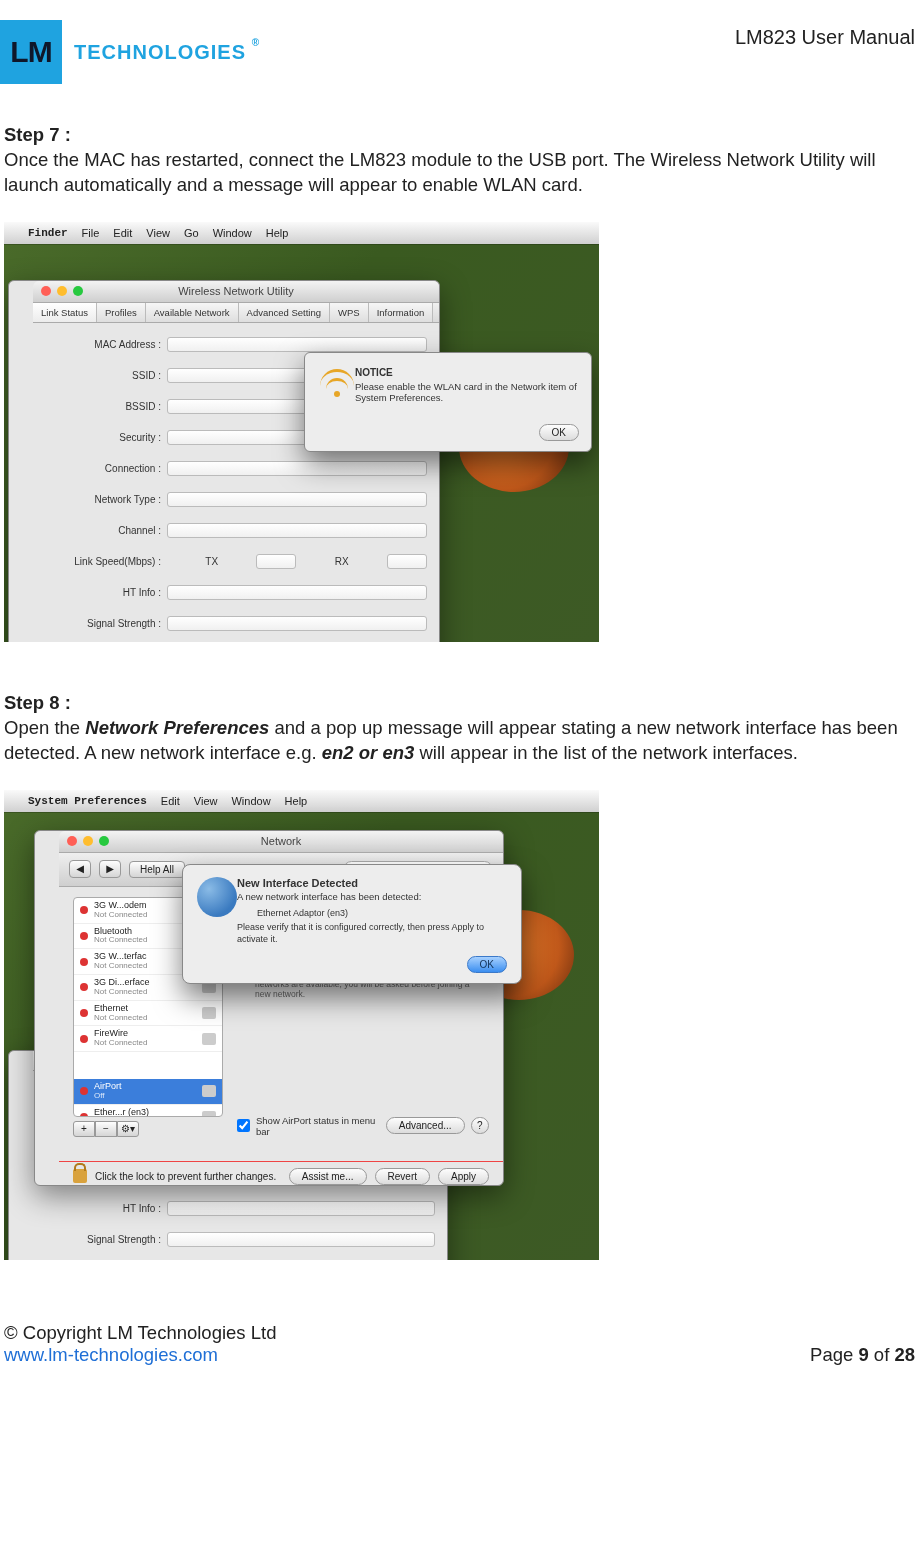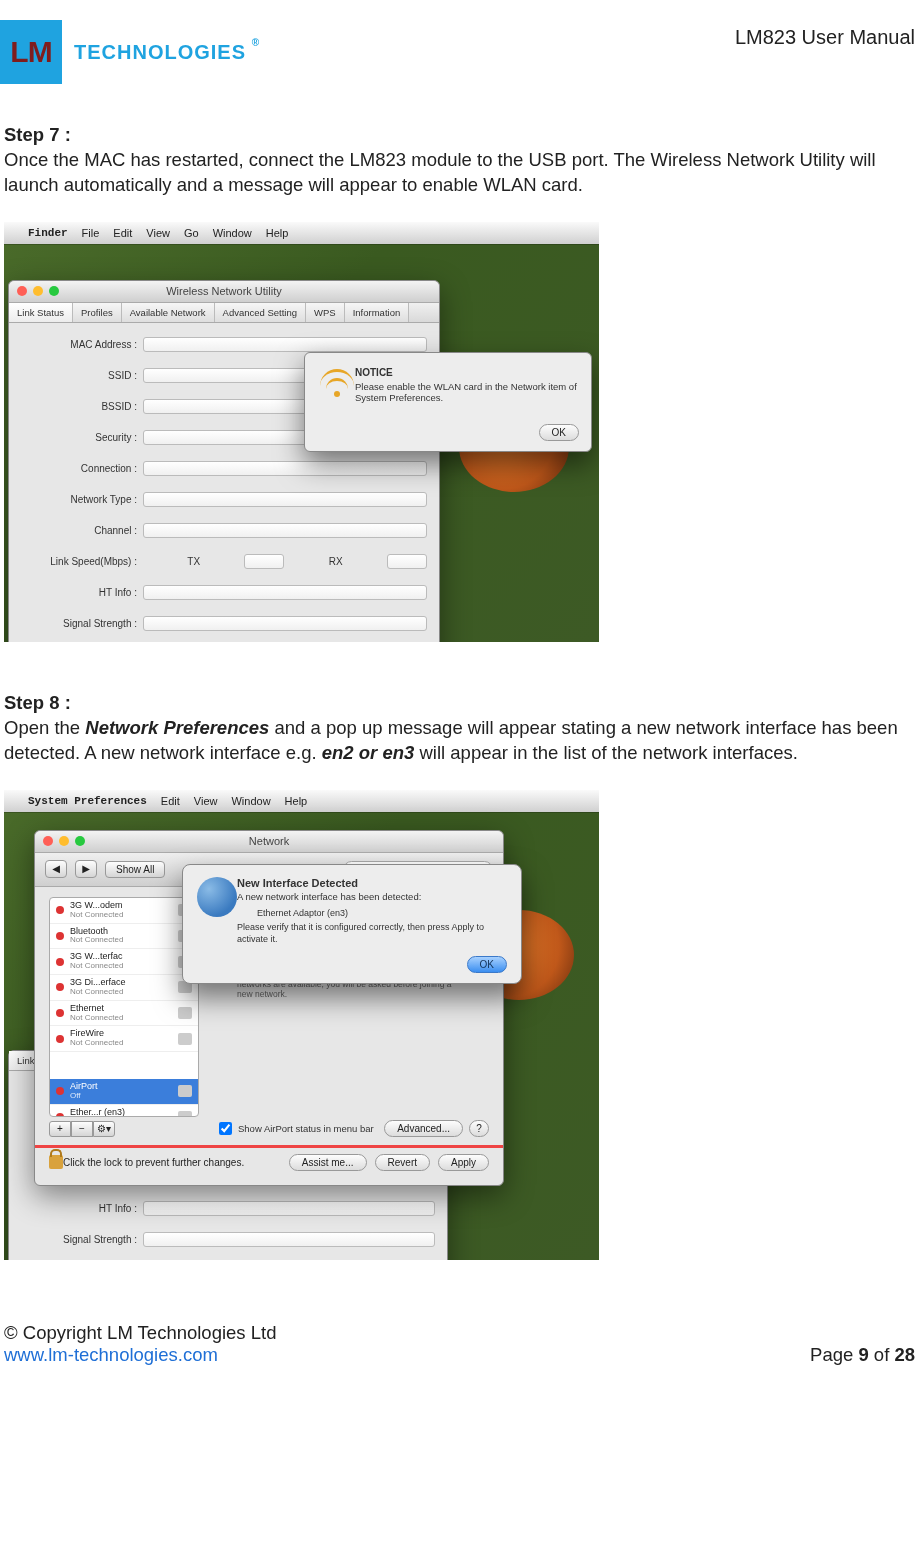--- a/index.html
+++ b/index.html
@@ -15,21 +15,21 @@
   .page-header {
     display: flex;
     justify-content: space-between;
     align-items: flex-start;
     padding: 20px 0 0 0;
   }
   .logo-block { display: flex; align-items: center; }
   .logo-sq {
     width: 62px; height: 64px; background: #1fa3e0;
     display: flex; align-items: center; justify-content: center;
-    color: #7f1d1d; font-weight: bold; font-size: 30px;
+    color: #0f172a; font-weight: bold; font-size: 30px;
     letter-spacing: -1px;
   }
   .logo-txt {
     color: #1fa3e0; font-weight: bold; font-size: 20px;
     letter-spacing: 1px; margin-left: 12px; position: relative;
   }
   .logo-reg {
     color: #1fa3e0; font-size: 10px; position: absolute; top: -4px; right: -14px;
   }
   .doc-title { font-size: 20px; color: #222; padding-right: 2px; padding-top: 6px; }
@@ -54,20 +54,21 @@
     font-size: 11px; display: flex; align-items: center; gap: 14px;
     padding: 0 10px; color: #222; box-shadow: 0 1px 0 rgba(0,0,0,.2);
   }
   .mac-menubar .apple { font-size: 12px; }
   .mac-menubar b { font-weight: bold; font-family: Liberation Mono, monospace; }
 
   .mac-window {
     position: absolute; background: #e7e7e7;
     border: 1px solid #888; border-radius: 6px;
     box-shadow: 0 10px 30px rgba(0,0,0,.45);
+    padding-left: 24px;
   }
   .mac-titlebar {
     height: 22px; background: linear-gradient(#f3f3f3,#cfcfcf);
     border-bottom: 1px solid #aaa; border-radius: 6px 6px 0 0;
     display: flex; align-items: center; position: relative;
   }
   .traffic { position: absolute; left: 8px; display: flex; gap: 6px; }
   .tl { width: 10px; height: 10px; border-radius: 50%; }
   .tl.r { background: #ff5f56; } .tl.y { background: #ffbd2e; } .tl.g { background: #27c93f; }
   .mac-title { margin: 0 auto; font-size: 11px; color: #444; }
@@ -121,21 +122,21 @@
   .w2back .form { padding: 10px 12px 8px 12px; }
 
   .w2 { left: 30px; top: 40px; width: 470px; height: 356px; }
   .w2 .toolbar {
     height: 34px; background: linear-gradient(#efefef,#cfcfcf);
     border-bottom: 1px solid #aaa; display: flex; align-items: center; padding: 0 10px; gap: 8px;
   }
   .navbtn { width: 22px; height: 18px; background: linear-gradient(#fdfdfd,#d5d5d5); border: 1px solid #999; border-radius: 4px; font-size: 10px; text-align:center; line-height:16px; }
   .showall { font-size: 10px; padding: 2px 10px; border-radius: 4px; background: linear-gradient(#fdfdfd,#d5d5d5); border:1px solid #999; }
   .search { margin-left: auto; width: 150px; height: 17px; background:#fff; border:1px solid #aaa; border-radius: 9px; }
-  .netbody { padding: 10px 14px 8px 14px; display:flex; gap: 20px; height: 258px; justify-content: center; }
+  .netbody { padding: 10px 14px 8px 14px; display:flex; gap: 14px; height: 258px; justify-content: center; }
   .svclist { width: 150px; display:flex; flex-direction:column; }
   .svcscroll { flex:1; background:#fff; border:1px solid #aaa; border-radius:4px; overflow:hidden; }
   .svc { display:flex; align-items:center; padding: 3px 6px; border-bottom: 1px solid #eee; font-size: 9px; gap: 6px; }
   .svc.sel { background: #3b7edb; color:#fff;margin-top:27px; }
   .svc.sel .sub { color: #dce9fb; }
   .leds { width:8px; height:8px; border-radius:50%; background:#d33; flex-shrink:0; }
   .svc .txt { display:flex; flex-direction:column; line-height:1.1; flex:1; }
   .svc .sub { font-size: 8px; color:#888; }
   .svcicon { width:14px; height:12px; background:#ccc; border-radius:2px; flex-shrink:0; }
   .svcbtns { display:flex; gap:0; margin-top:4px; }
@@ -144,22 +145,22 @@
   .rightpanel { flex:1; font-size: 9.5px; color:#333; position: relative; }
   .statusrow { display:flex; justify-content:space-between; margin-bottom: 10px; padding-top:4px; }
   .statuslabel { color:#555; }
   .portbtn { font-size:9px; padding:1px 8px; border-radius:8px; background:linear-gradient(#fdfdfd,#dcdcdc); border:1px solid #999; }
   .selectrow { display:flex; align-items:center; gap:6px; margin-bottom:10px; }
   .macselect { flex:1; height:17px; background:linear-gradient(#fff,#e8e8e8); border:1px solid #aaa; border-radius:3px; }
   .chkrow { display:flex; gap:6px; }
   .chkdesc { font-size:8.5px; color:#666; line-height:1.25; margin: 3px 0 0 18px; max-width: 220px; }
   .bottomrow { display:flex; align-items:center; gap:6px; position:absolute; bottom:0; left:0; right:0; }
   .footbar {
-    border-top: 3px solid #ef4444; padding: 6px 14px 10px 14px;
-    display:flex; align-items:center; gap: 0; font-size: 10px;
+    border-top: 1px solid #ef4444; padding: 6px 14px 10px 14px;
+    display:flex; align-items:center; gap: 8px; font-size: 10px; margin-top: 16px;
   }
   .lockicon { width:14px; height:14px; background:#d9a23d; border-radius:2px; position:relative; }
   .lockicon::before { content:""; position:absolute; width:8px; height:6px; border:2px solid #b07a1c; border-bottom:none; border-radius:5px 5px 0 0; top:-6px; left:1px; }
   .footbtns { margin-left:auto; display:flex; gap:8px; }
 
   .detect {
     position: absolute; left: 178px; top: 74px; width: 340px; height: 120px;
     background: #ededed; border: 1px solid #888; border-radius: 8px;
     box-shadow: 0 14px 28px rgba(0,0,0,.5);
     padding: 12px 14px 10px 14px; display:flex; gap:0; font-size:9.5px;
@@ -356,21 +357,21 @@
         <div class="traffic">
           <div class="tl r"></div>
           <div class="tl y"></div>
           <div class="tl g"></div>
         </div>
         <div class="mac-title">Network</div>
       </div>
       <div class="toolbar">
         <div class="navbtn">◀</div>
         <div class="navbtn">▶</div>
-        <div class="showall">Show All</div>
+        <div class="showall">Help All</div>
         <div class="search"></div>
       </div>
       <div class="netbody">
         <div class="svclist">
           <div class="svcscroll" id="svcscroll">
               <div class="svc">
                 <div class="leds "></div>
                 <div class="txt">
                   <span>3G W...odem</span>
                   <span class="sub">Not Connected</span>

